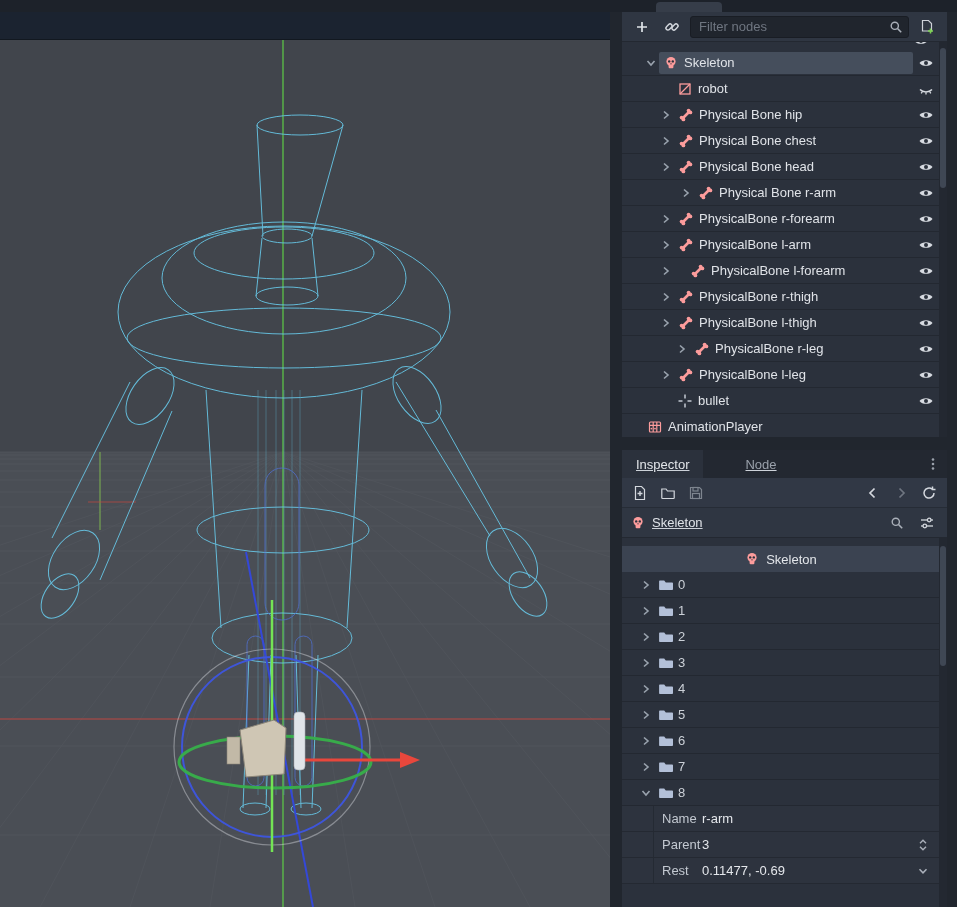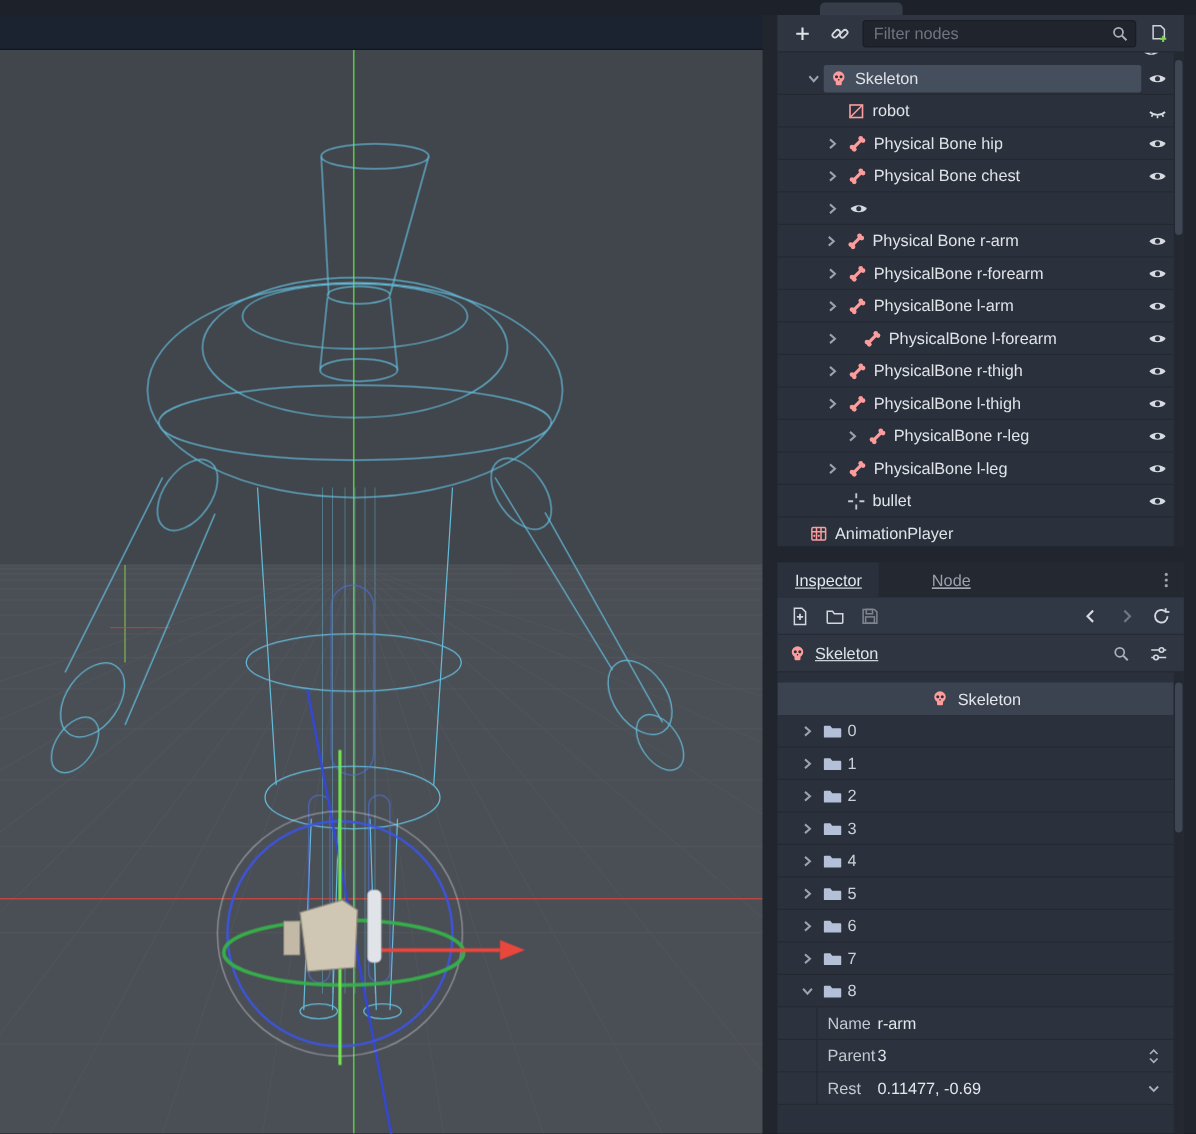--- a/index.html
+++ b/index.html
@@ -415,27 +415,35 @@
               <use href="#i-eye"></use>
             </svg>
           </span>
         </div>
         <div class="trow" style="padding-left: 36px;">
           <span class="slot">
             <svg class="ic " width="16" height="16">
               <use href="#i-arrow-right"></use>
             </svg>
           </span>
-          <span class="eye">
-            <svg class="ic " width="16" height="16">
-              <use href="#i-eye"></use>
-            </svg>
-          </span>
-        </div>
-        <div class="trow" style="padding-left: 35px;">
+          <span class="ncontent">
+            <span class="nicon">
+              <svg class="ic " width="16" height="16">
+                <use href="#i-bone"></use>
+              </svg>
+            </span>
+            <span class="nlabel">Physical Bone head</span>
+          </span>
+          <span class="eye">
+            <svg class="ic " width="16" height="16">
+              <use href="#i-eye"></use>
+            </svg>
+          </span>
+        </div>
+        <div class="trow" style="padding-left: 56px;">
           <span class="slot">
             <svg class="ic " width="16" height="16">
               <use href="#i-arrow-right"></use>
             </svg>
           </span>
           <span class="ncontent">
             <span class="nicon">
               <svg class="ic " width="16" height="16">
                 <use href="#i-bone"></use>
               </svg>

